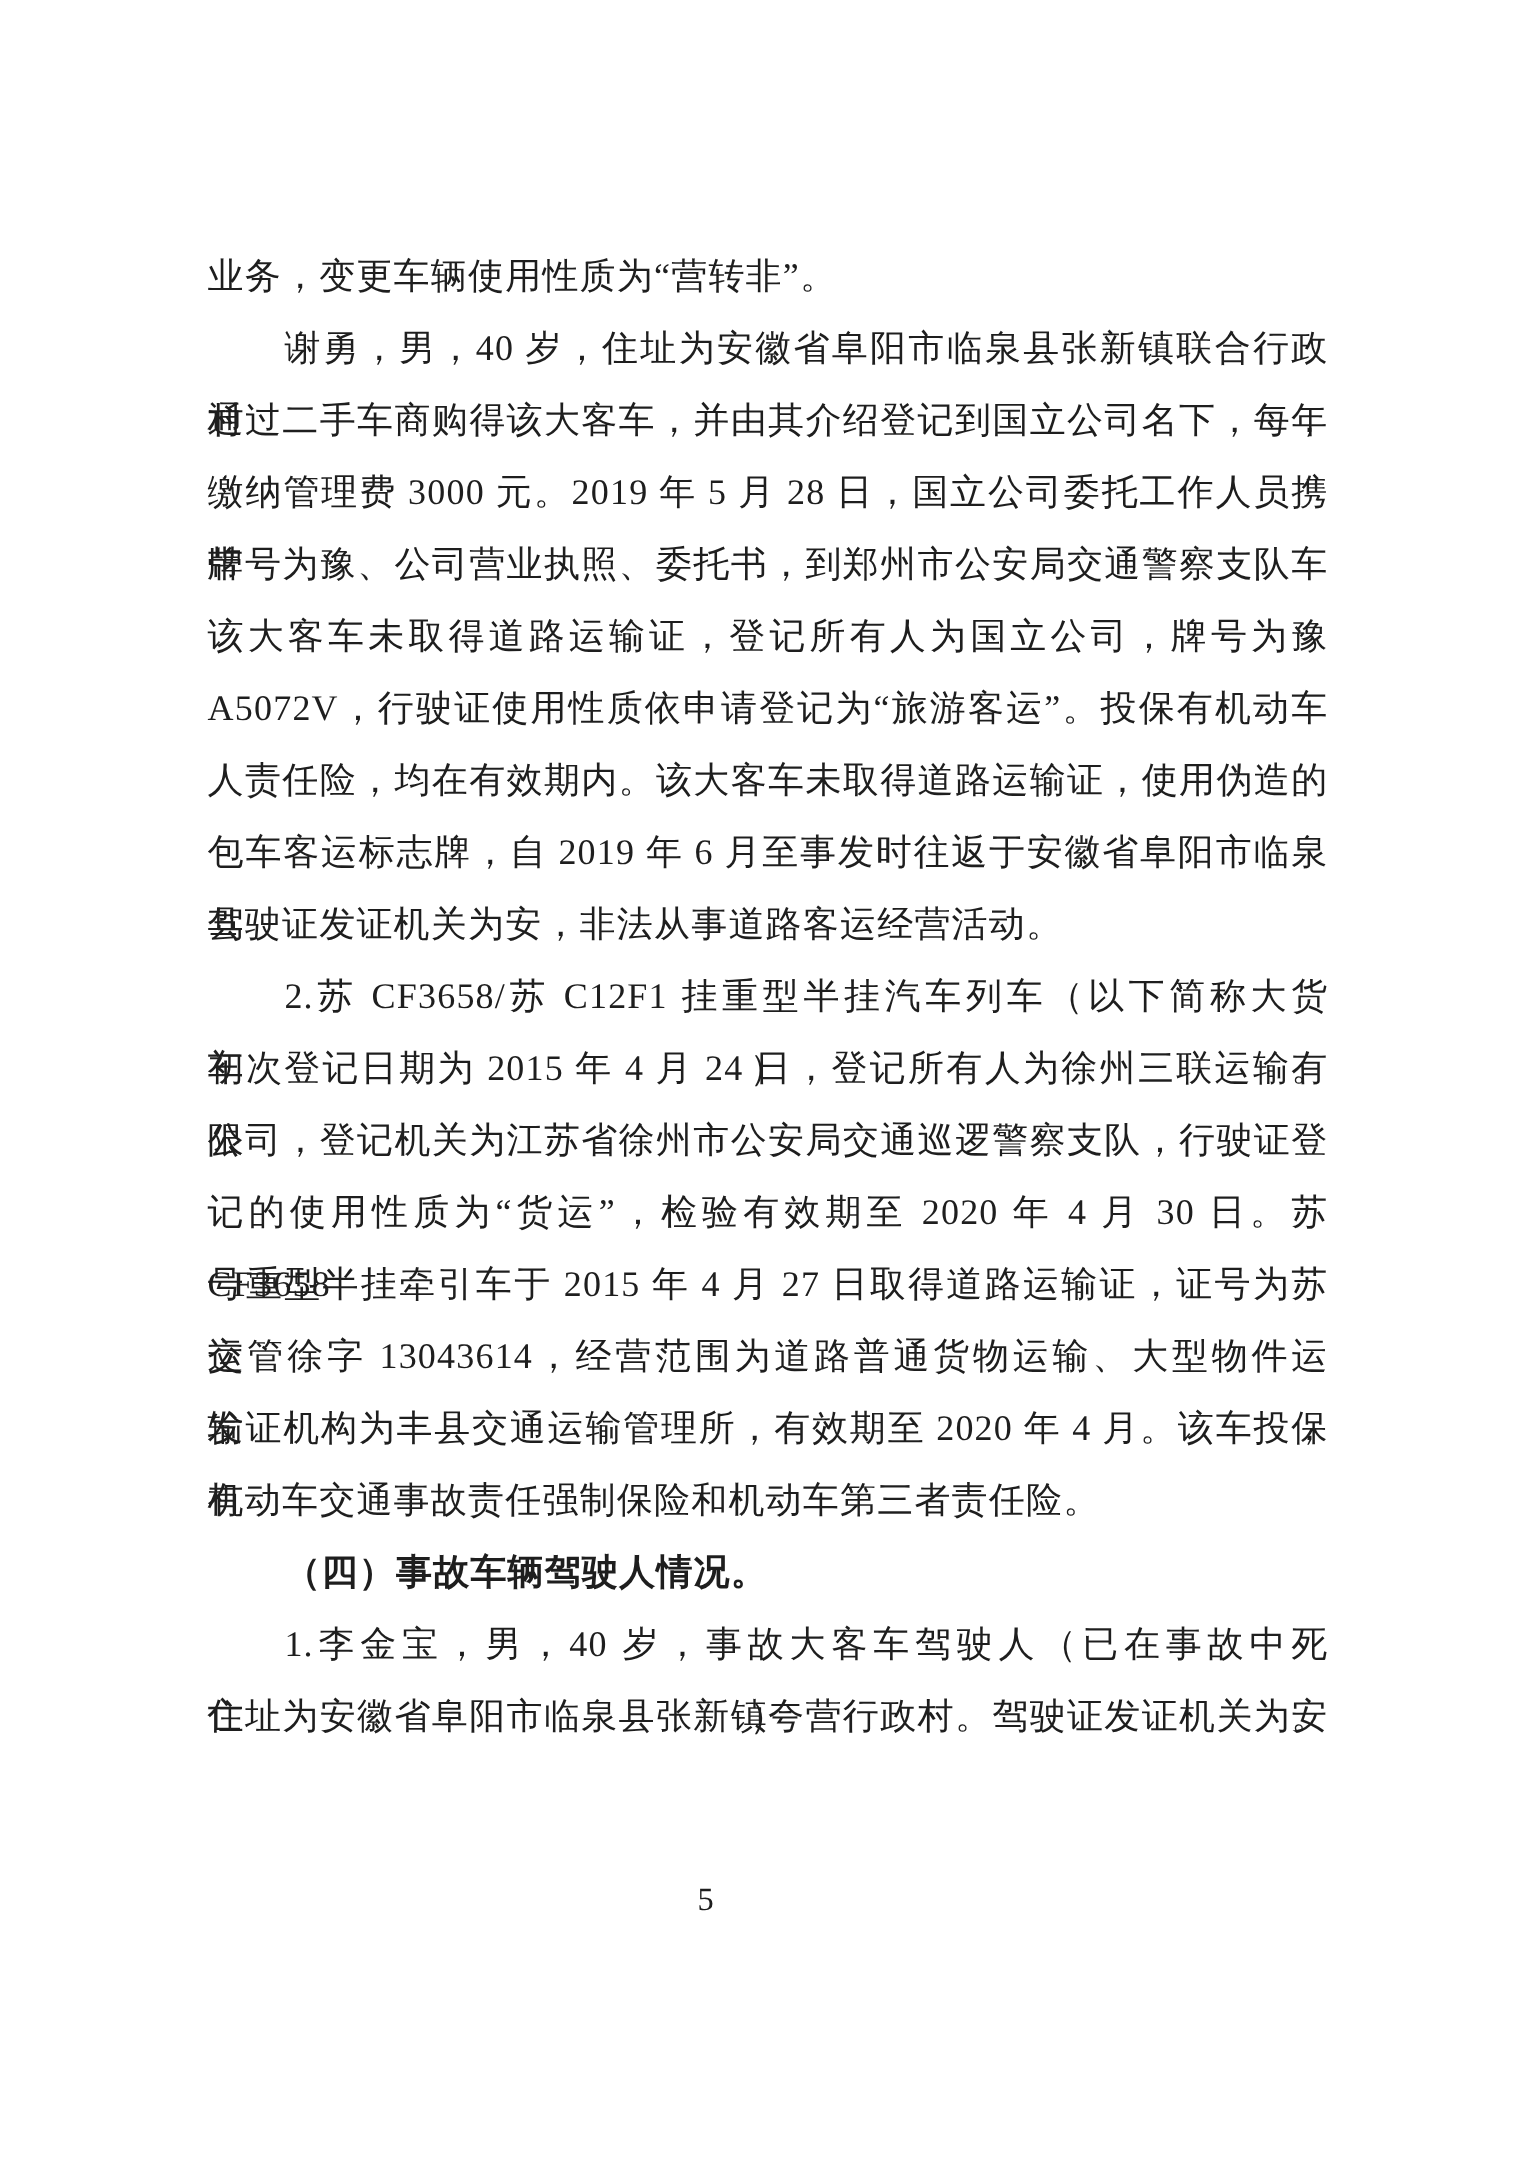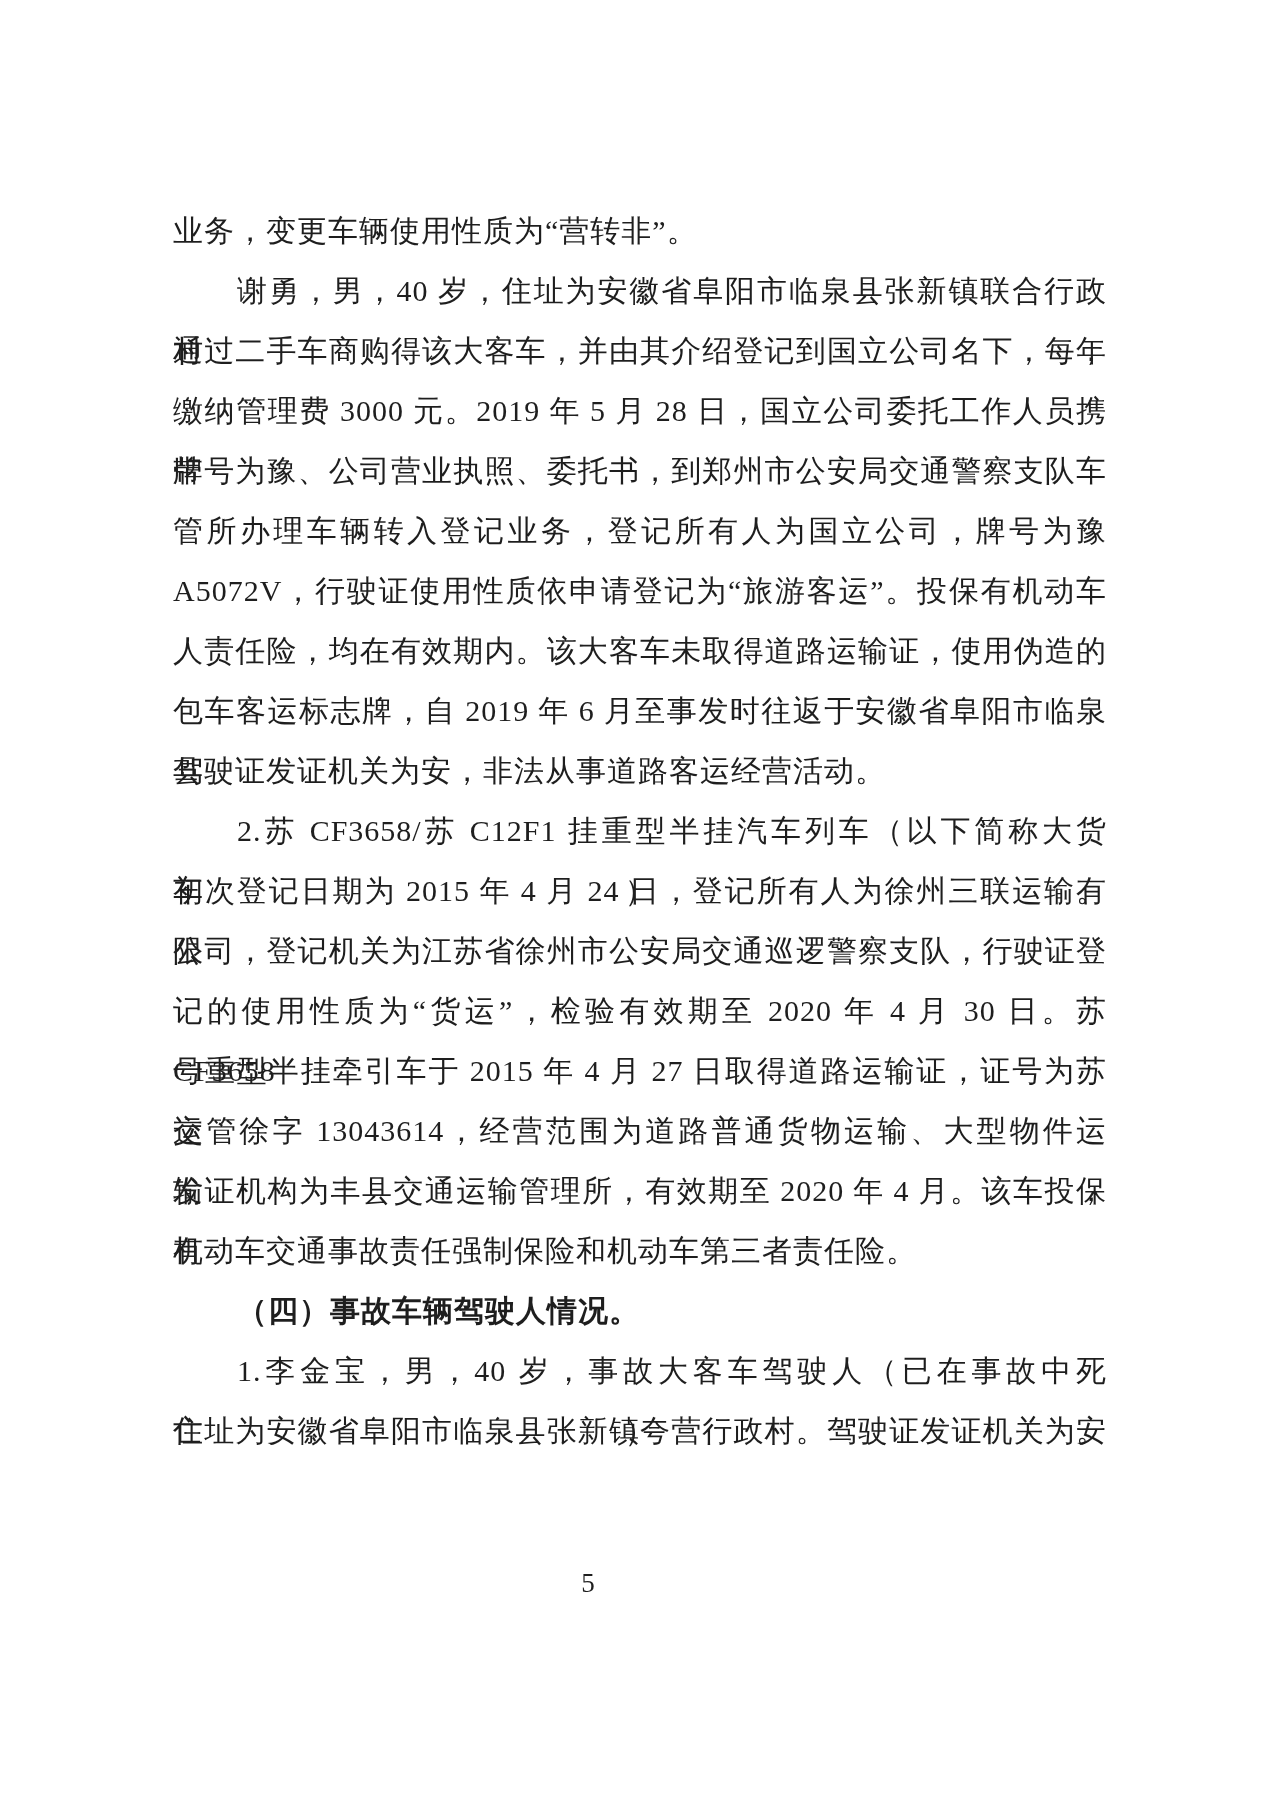--- a/index.html
+++ b/index.html
@@ -57,21 +57,21 @@
 </head>
 <body>
 
 <div class="page">
   <div class="body-text">
       <div class="line">业务，变更车辆使用性质为“营转非”。</div>
       <div class="line full indent">谢勇，男，40 岁，住址为安徽省阜阳市临泉县张新镇联合行政村，</div>
       <div class="line full">通过二手车商购得该大客车，并由其介绍登记到国立公司名下，每年</div>
       <div class="line full">缴纳管理费 3000 元。2019 年 5 月 28 日，国立公司委托工作人员携带</div>
       <div class="line full">牌号为豫、公司营业执照、委托书，到郑州市公安局交通警察支队车</div>
-      <div class="line full">管所办理车辆转入登记业务，登记所有人为国立公司，牌号为豫</div>
+      <div class="line full">该大客车未取得道路运输证，登记所有人为国立公司，牌号为豫</div>
       <div class="line full">A5072V，行驶证使用性质依申请登记为“旅游客运”。投保有机动车</div>
       <div class="line full">人责任险，均在有效期内。该大客车未取得道路运输证，使用伪造的</div>
       <div class="line full">包车客运标志牌，自 2019 年 6 月至事发时往返于安徽省阜阳市临泉县</div>
       <div class="line">驾驶证发证机关为安，非法从事道路客运经营活动。</div>
       <div class="line full indent">2.苏 CF3658/苏 C12F1 挂重型半挂汽车列车（以下简称大货车）。</div>
       <div class="line full">初次登记日期为 2015 年 4 月 24 日，登记所有人为徐州三联运输有限</div>
       <div class="line full">公司，登记机关为江苏省徐州市公安局交通巡逻警察支队，行驶证登</div>
       <div class="line full">记的使用性质为“货运”，检验有效期至 2020 年 4 月 30 日。苏 CF3658</div>
       <div class="line full">号重型半挂牵引车于 2015 年 4 月 27 日取得道路运输证，证号为苏交</div>
       <div class="line full">运管徐字 13043614，经营范围为道路普通货物运输、大型物件运输，</div>

